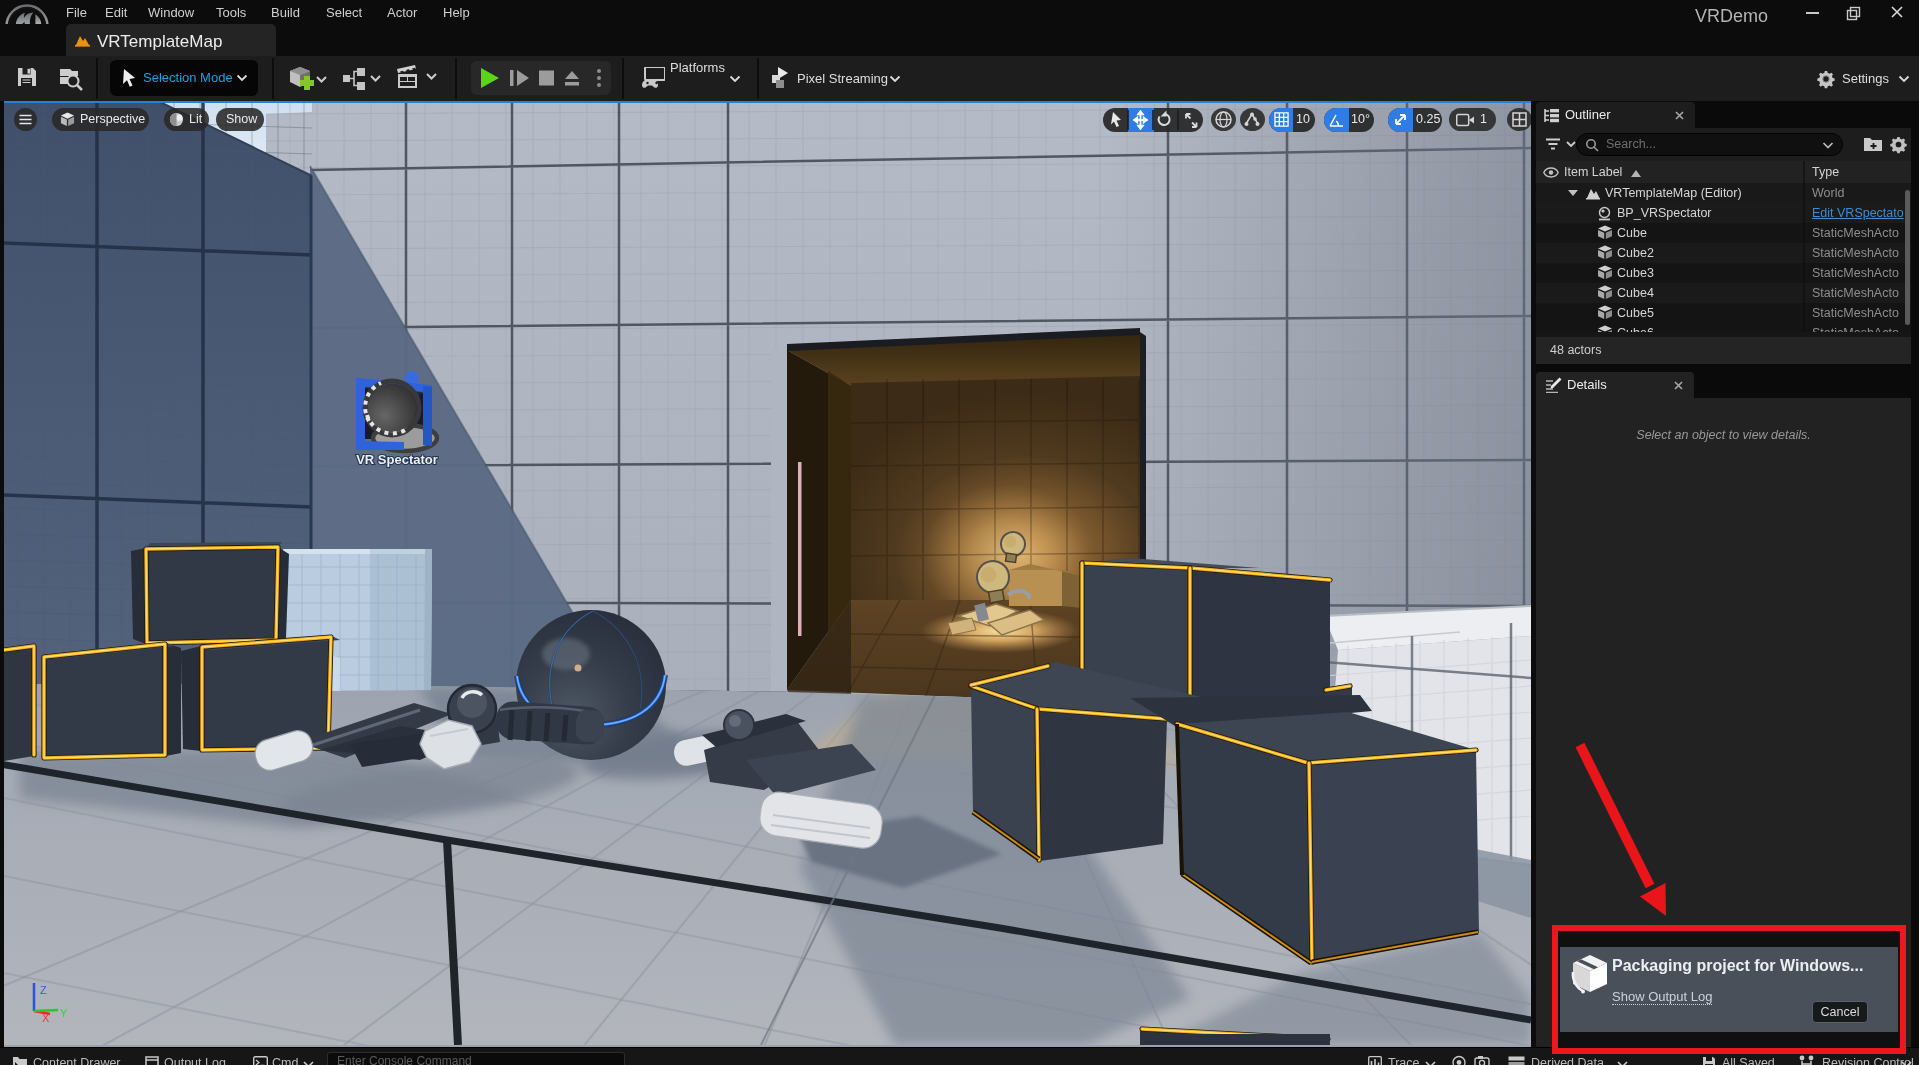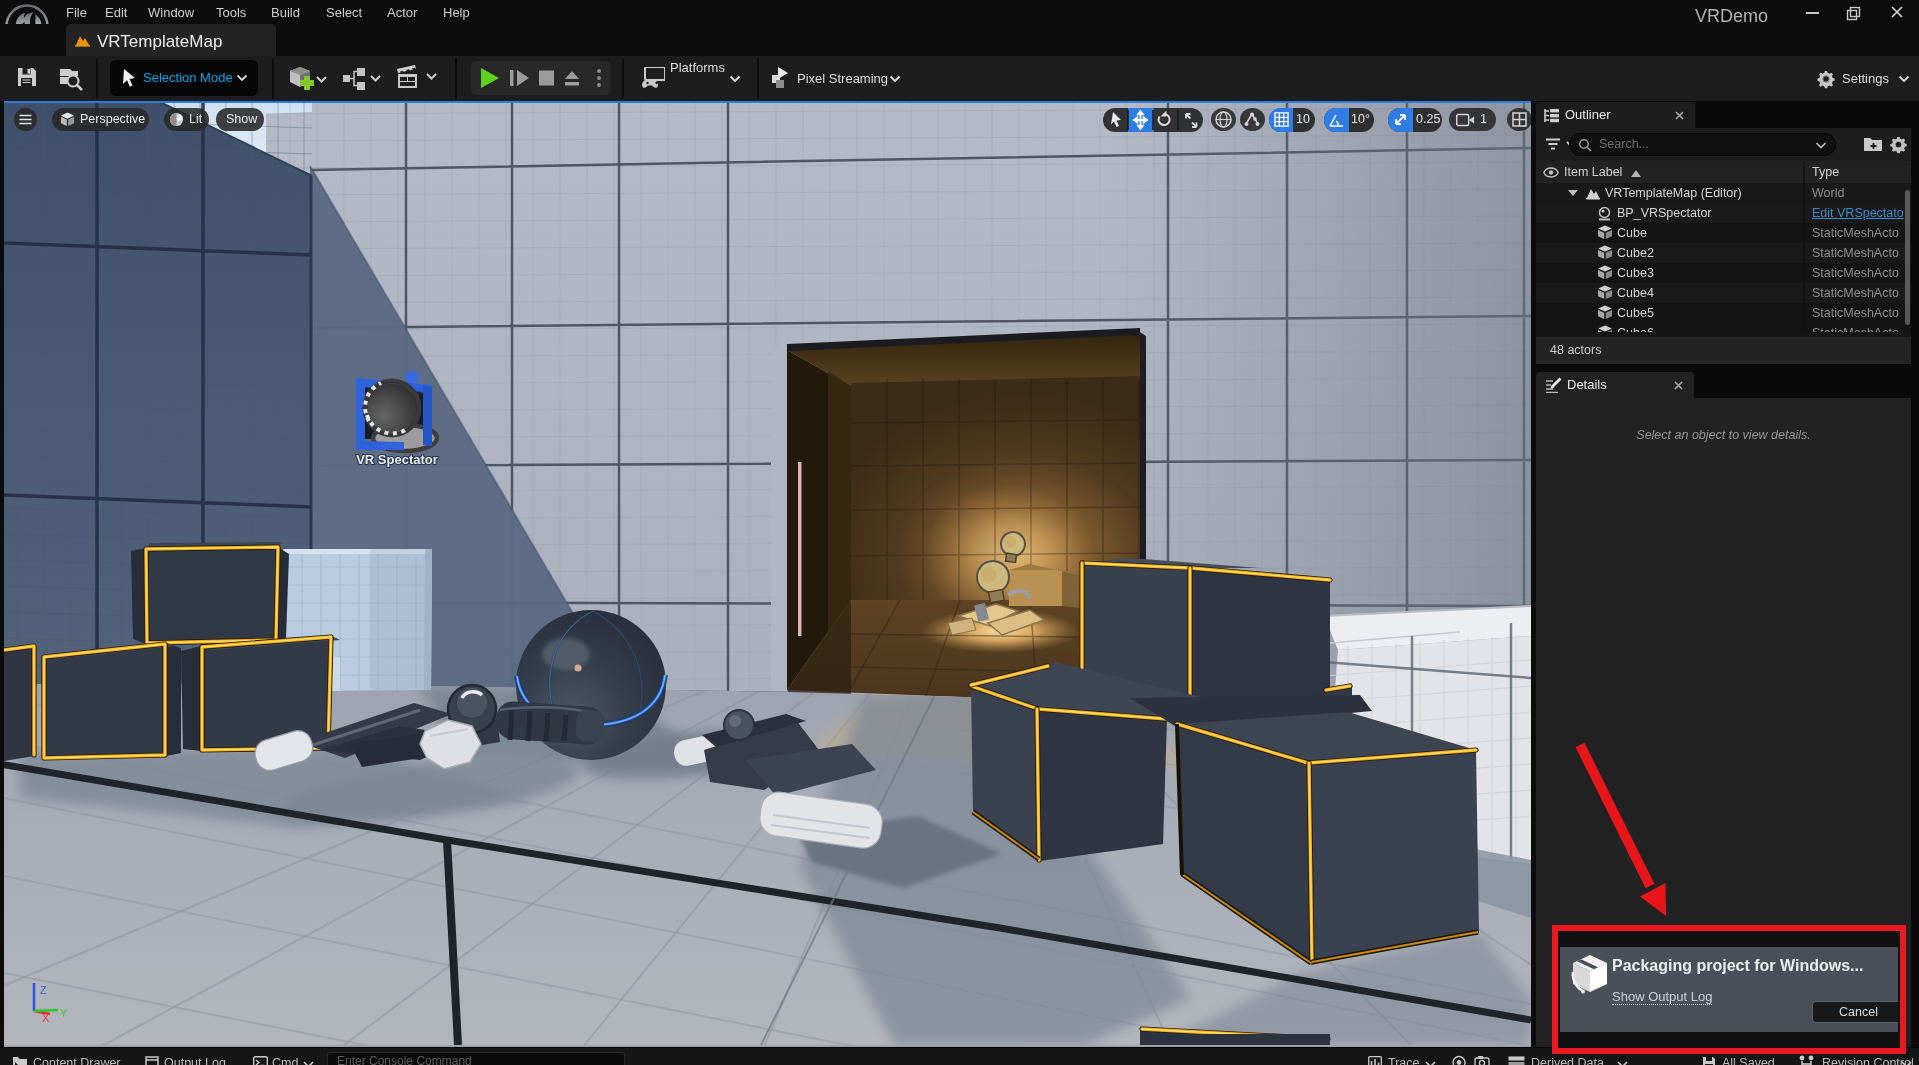--- a/index.html
+++ b/index.html
@@ -15,40 +15,40 @@
   #toolbar { position:absolute; left:0; top:56px; width:1919px; height:45px; background:#1d1d1d; }
   #toolbar .sep { position:absolute; top:2px; width:2px; height:41px; background:#0d0d0d; }
   #selmode { position:absolute; left:110px; top:4px; width:148px; height:36px; background:#060606; border-radius:6px; }
   #selmode .t { position:absolute; left:33px; top:10px; font-size:13px; color:#0ea5e9; }
   .tbtext { position:absolute; font-size:13px; color:#dedede; }
   #playpill { position:absolute; left:471px; top:5px; width:140px; height:34px; background:#282828; border-radius:6px; }
   #rpanel { position:absolute; left:1536px; top:101px; width:383px; height:946px; background:#0a0a0a; }
   #outtab { position:absolute; left:0px; top:1px; width:159px; height:26px; background:#1d1d1d; border-radius:4px 4px 0 0; }
   #outbody { position:absolute; left:0px; top:27px; width:375px; height:236px; background:#161616; }
   #searchrow { position:absolute; left:0; top:0; width:375px; height:33px; background:#1d1d1d; }
-  #searchbox { position:absolute; left:33px; top:5px; width:267px; height:23px; background:#101010;
+  #searchbox { position:absolute; left:40px; top:5px; width:267px; height:23px; background:#101010;
     border:1px solid #020202; border-radius:12px; }
   #hdrrow { position:absolute; left:0; top:33px; width:375px; height:22px; background:#222222;padding-left:14px; }
   .orow { position:absolute; left:0; width:375px; height:20px; font-size:12.5px; color:#d6d6d6; }
   .orow .lbl { position:absolute; top:3px; }
   .orow .typ { position:absolute; left:276px; top:3px; color:#8e8e8e; }
   #actorsbar { position:absolute; left:0; top:236px; width:375px; height:27px; background:#242424; }
   #dettab { position:absolute; left:0px; top:271px; width:158px; height:26px; background:#222222; border-radius:4px 4px 0 0; }
   #detbody { position:absolute; left:0px; top:297px; width:375px; height:649px; background:#222222; }
   #botbar { position:absolute; left:0; top:1047px; width:1919px; height:18px; background:#161616;
     border-top:1px solid #000; font-size:12.5px; color:#bdbdbd; }
   #console { position:absolute; left:327px; top:4px; width:298px; height:18px; background:#0b0b0b;
     border:1px solid #2c2c2c; border-radius:3px; color:#5d5d5d; font-size:12px; padding:1px 0 0 9px; }
   #vp { position:absolute; left:4px; top:101px; width:1527px; height:946px; background:#9aa2ae; overflow:hidden; }
   .pill { position:absolute; height:23px; border-radius:12px; background:rgba(40,40,40,0.88); color:#e9e9e9; font-size:12.5px; }
   #notif { position:absolute; left:1552px; top:925px; width:354px; height:129px; border:6px solid #ea1822; background:#101010; z-index:50; }
   #toast { position:absolute; left:2px; top:16px; width:338px; height:85px; background:#49505a; overflow:hidden; }
   #toast .title { position:absolute; left:52px; top:10px; font-size:16px; font-weight:bold; color:#eceff2; }
   #toast .link { position:absolute; left:52px; top:42px; font-size:13px; color:#ccd2d8; border-bottom:1px dotted #ccd2d8; }
-  #cancelbtn { position:absolute; left:252px; top:54px; width:93px; height:22px; background:#18191b;
+  #cancelbtn { position:absolute; left:252px; top:54px; width:56px; height:22px; background:#18191b;
     border:1px solid #595e66; border-radius:4px; color:#dcdcdc; font-size:12.5px; text-align:center; padding-top:3px; }
 </style>
 </head>
 <body>
 <div id="menubar">
   <span class="menuitem" style="left:66px">File</span>
   <span class="menuitem" style="left:105px">Edit</span>
   <span class="menuitem" style="left:148px">Window</span>
   <span class="menuitem" style="left:216px">Tools</span>
   <span class="menuitem" style="left:271px">Build</span>

